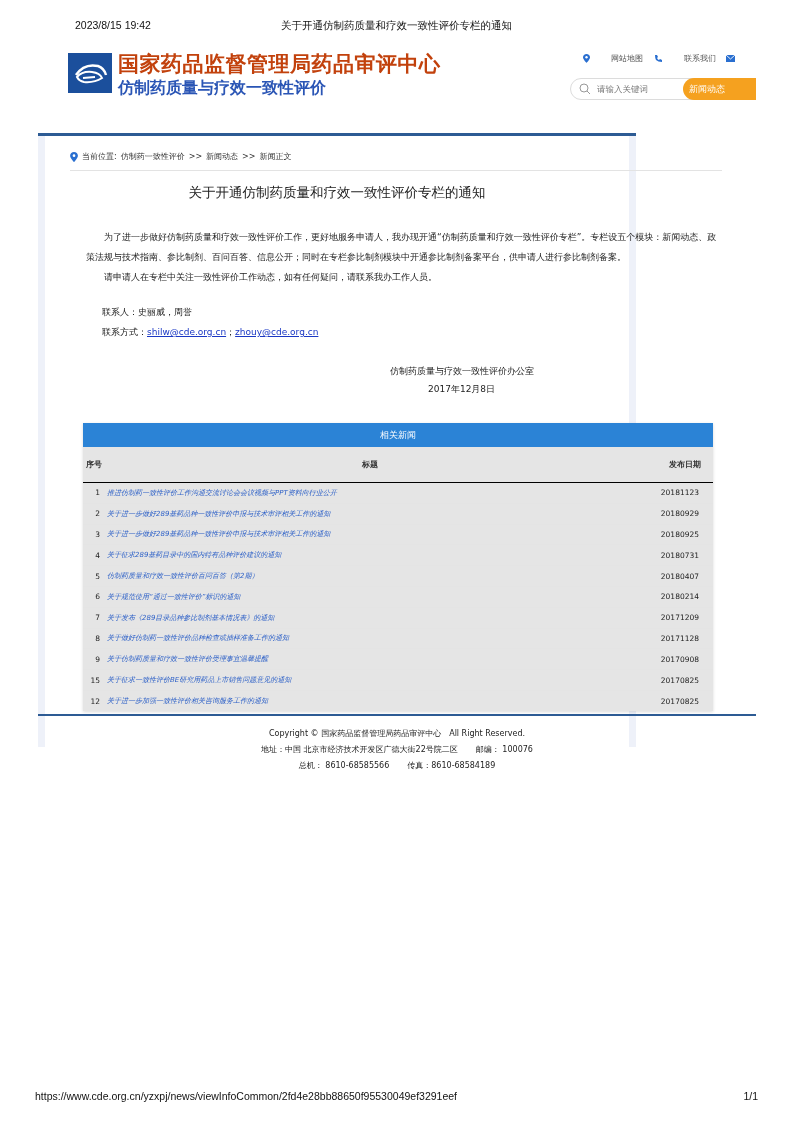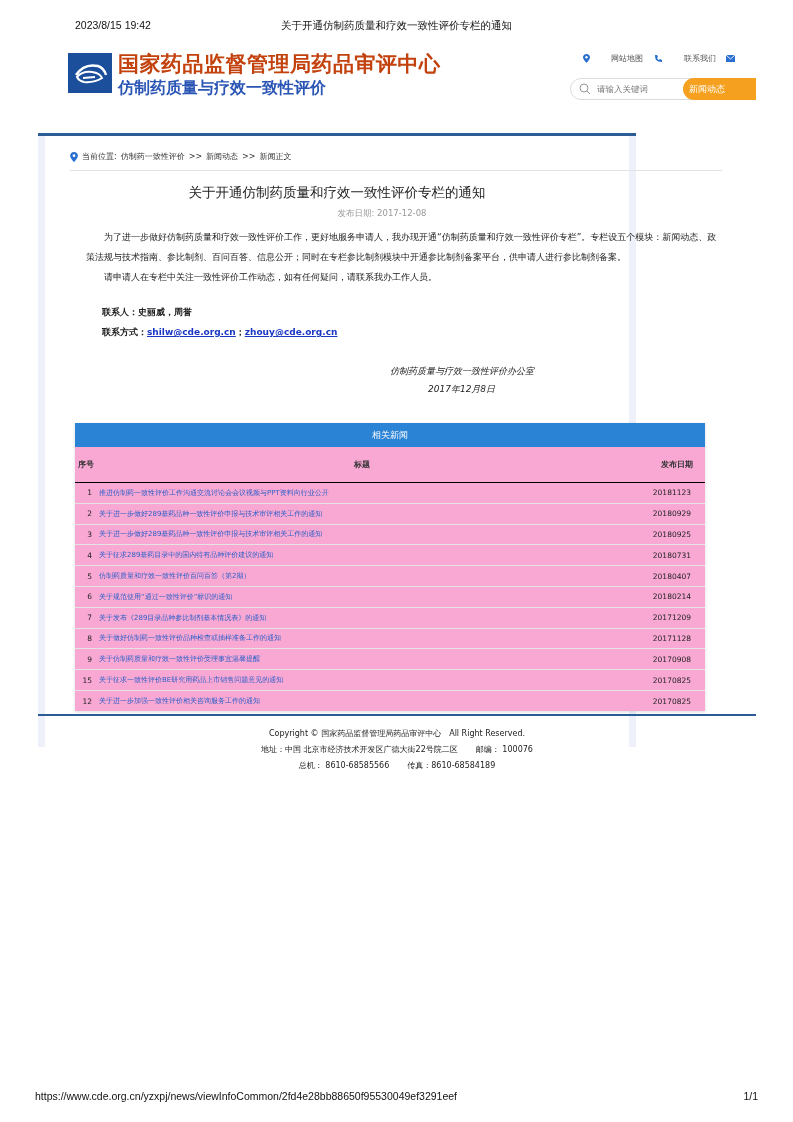--- a/index.html
+++ b/index.html
@@ -42,38 +42,38 @@
   .breadcrumb { position: absolute; left: 32px; top: 15px; font-size: 8px; color: #333; display: flex; align-items: center; gap: 4px; white-space: nowrap; }
   .breadcrumb a { color: #333; text-decoration: none; }
   .bc-rule { position: absolute; left: 32px; top: 34px; width: 652px; height: 1px; background: #e3e3e3; }
 
   .article-title { position: absolute; left: 0; right: 0; top: 48px; text-align: center; font-size: 13.5px; color: #222; }
   .pubdate { position: absolute; left: 0; right: 0; top: 72px; text-align: center; font-size: 8.5px; color: #999; padding-left: 90px; }
 
   .body-text { position: absolute; left: 48px; width: 632px; font-size: 9px; line-height: 20px; color: #222; }
   .p1 { top: 91px; text-indent: 18px; }
   .p2 { top: 131px; text-indent: 18px; }
-  .contact { position: absolute; left: 64px; font-size: 9px; color: #222; white-space: nowrap; font-weight: bold; }
+  .contact { position: absolute; left: 64px; font-size: 9px; color: #222; white-space: nowrap; }
   .c1 { top: 170px; }
   .c2 { top: 190px; }
   .contact a { color: #1a37c4; text-decoration: underline; }
-  .sign { position: absolute; left: 352px; font-size: 9px; color: #222; white-space: nowrap; font-style: italic; }
+  .sign { position: absolute; left: 352px; font-size: 9px; color: #222; white-space: nowrap; }
   .s1 { top: 229px; }
   .s2 { top: 247px; left: 390px; }
 
   
-  .related { position: absolute; left: 37px; top: 287px; width: 630px; box-shadow: 0 1px 3px rgba(0,0,0,0.15); background: #f9a8d4; }
+  .related { position: absolute; left: 45px; top: 287px; width: 630px; box-shadow: 0 1px 3px rgba(0,0,0,0.15); background: #e5e5e5; }
   .related-head { height: 24px; background: #2b83d6; color: #fff; text-align: center; font-size: 9px; line-height: 24px; }
   .rtable { width: 100%; border-collapse: collapse; }
   .rtable th { font-size: 8px; font-weight: bold; color: #333; height: 23px; text-align: left; padding: 12px 3px; border-bottom: 1px solid #000000; }
   .rtable th.col-title { text-align: center; }
   .rtable th.col-date { text-align: right; padding-right: 12px; }
   .rtable td { height: 20.8px; font-size: 7px; border-bottom: 1px solid #e4e4e4; white-space: nowrap; }
   .rtable td.idx { width: 24px; text-align: right; padding-right: 7px; color: #222; font-size: 7.5px; }
-  .rtable td.ttl a { color: #2b5fc7; text-decoration: none; }
+  .rtable td.ttl a { color: #2b5fc7; text-decoration: none; font-style: italic; }
   .rtable td.dt { text-align: right; padding-right: 14px; color: #222; font-size: 7.5px; width: 80px; }
   .rtable tr:last-child td { border-bottom: none; }
 
   
   .site-footer { position: absolute; top: 726px; left: 38px; width: 718px; text-align: center; font-size: 8px; color: #222; line-height: 16px; }
   .site-footer .row { white-space: nowrap; }
   .site-footer .gap { display: inline-block; width: 18px; }
   .police { display: inline-block; width: 9px; height: 9px; border-radius: 50%; background: #e0a020; vertical-align: -1px; position: relative; }
   .police::after { content: ""; position: absolute; left: 2px; top: 2px; width: 5px; height: 5px; border-radius: 50%; background: #c8201a; }
 </style>
@@ -143,21 +143,20 @@
     <span>当前位置:</span>
     <a>仿制药一致性评价</a>
     <span>&gt;&gt;</span>
     <a>新闻动态</a>
     <span>&gt;&gt;</span>
     <a>新闻正文</a>
   </div>
   <div class="bc-rule"></div>
 
   <div class="article-title">关于开通仿制药质量和疗效一致性评价专栏的通知</div>
-  <div class="pubdate">发布日期: 2017-12-08</div>
 
   <p class="body-text p2">请申请人在专栏中关注一致性评价工作动态，如有任何疑问，请联系我办工作人员。</p>
   <p class="body-text p1">为了进一步做好仿制药质量和疗效一致性评价工作，更好地服务申请人，我办现开通“仿制药质量和疗效一致性评价专栏”。专栏设五个模块：新闻动态、政策法规与技术指南、参比制剂、百问百答、信息公开；同时在专栏参比制剂模块中开通参比制剂备案平台，供申请人进行参比制剂备案。</p>
 
   <div class="contact c1">
     <span>联系人：</span><span>史丽威，周誉</span>
   </div>
   <div class="contact c2">
     <span>联系方式：</span><a>shilw@cde.org.cn</a><span>；</span><a>zhouy@cde.org.cn</a>
   </div>

